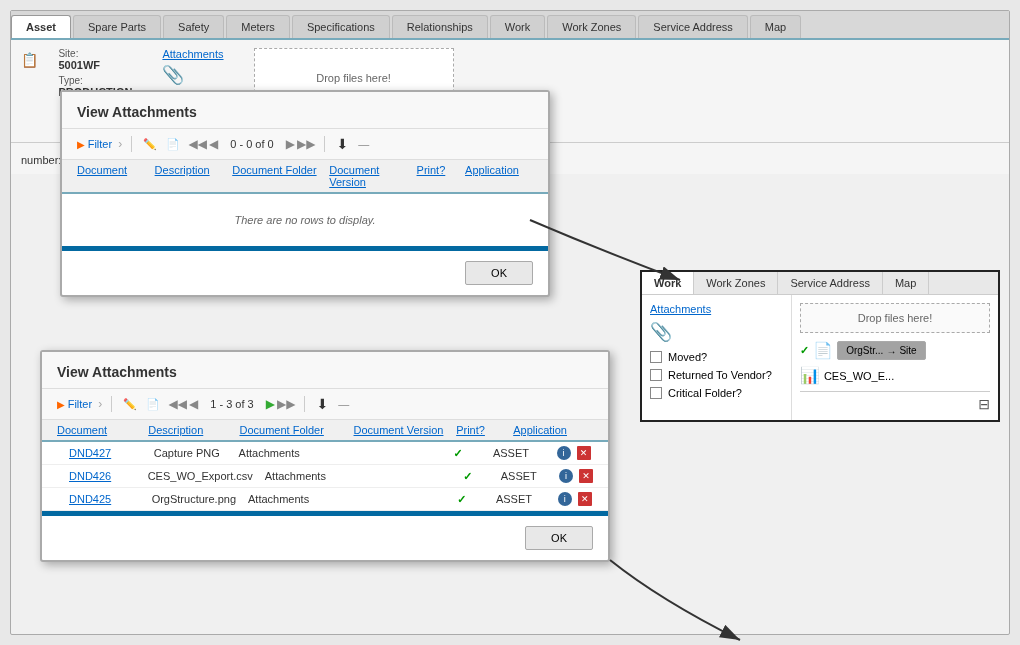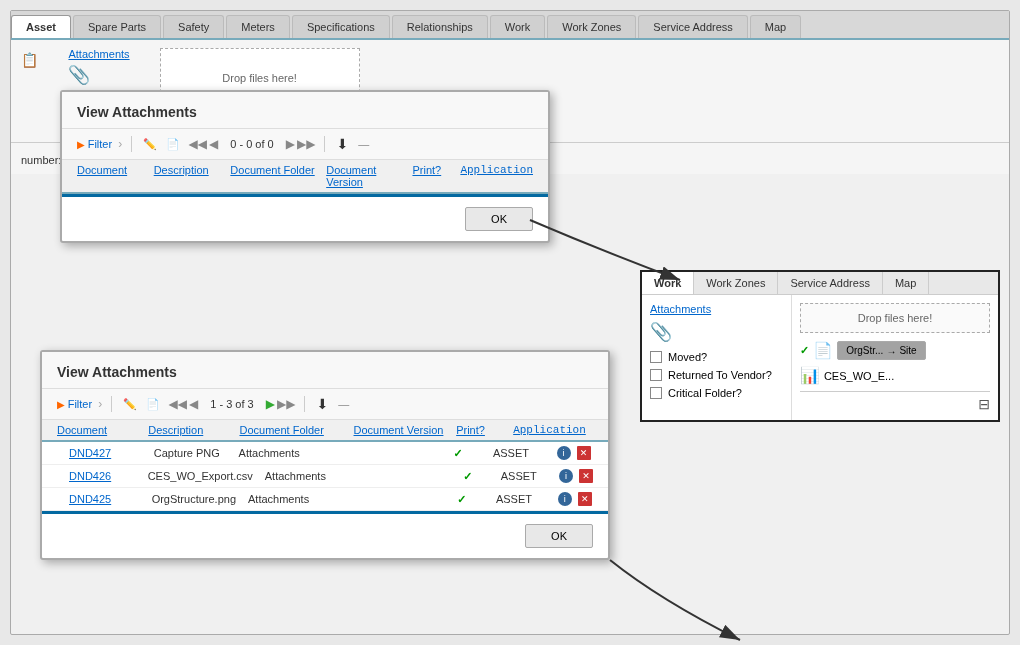--- a/index.html
+++ b/index.html
@@ -202,33 +202,33 @@
       color: #0066cc;
       text-decoration: underline;
       cursor: pointer;
       flex: 1;
     }
     .grid-col.doc { flex: 0.8; }
     .grid-col.desc { flex: 0.8; }
     .grid-col.folder { flex: 1; }
     .grid-col.version { flex: 0.9; }
     .grid-col.print { flex: 0.5; }
-    .grid-col.app { flex: 0.7; font-family: Liberation Mono, monospace; }
+    .grid-col.app { flex: 0.7; }
     .grid-empty {
       text-align: center;
       padding: 20px;
       color: #666;
       font-size: 11px;
       font-style: italic;
     }
     .dialog-footer {
       padding: 10px 15px;
       display: flex;
       justify-content: flex-end;
-      border-top: 3px solid #0369a1;
+      border-top: 5px solid #0369a1;
     }
     .ok-btn {
       padding: 5px 25px;
       border: 1px solid #aaa;
       background: #e8e8e8;
       cursor: pointer;
       font-size: 11px;
       border-radius: 2px;
     }
 
@@ -418,20 +418,26 @@
     <div class="tab">Specifications</div>
     <div class="tab">Relationships</div>
     <div class="tab">Work</div>
     <div class="tab">Work Zones</div>
     <div class="tab">Service Address</div>
     <div class="tab">Map</div>
   </div>
 
   <div class="top-form">
     <span style="font-size:14px; margin-top:4px; color:#666;">📋</span>
+    <div class="site-area">
+      <span class="field-label">Site:</span>
+      <span class="site-value">5001WF</span>
+      <span class="field-label" style="margin-top:4px;">Type:</span>
+      <span class="site-value">PRODUCTION</span>
+    </div>
     <div class="attachments-area">
       <span class="attachments-link">Attachments</span>
       <span style="font-size:18px;">📎</span>
       <span style="font-size:11px; color:#333;">Moved?</span>
       <span style="font-size:11px; color:#333;">To Vendor?</span>
       <span style="font-size:11px; color:#333;">asset?</span>
     </div>
     <div class="drop-zone">Drop files here!</div>
   </div>
 
@@ -470,20 +476,21 @@
   </div>
   <div class="dialog-grid">
     <div class="grid-header">
       <span class="grid-col doc">Document</span>
       <span class="grid-col desc">Description</span>
       <span class="grid-col folder">Document Folder</span>
       <span class="grid-col version">Document Version</span>
       <span class="grid-col print">Print?</span>
       <span class="grid-col app">Application</span>
     </div>
+    <div class="grid-empty">There are no rows to display.</div>
   </div>
   <div class="dialog-footer">
     <button class="ok-btn">OK</button>
   </div>
 </div>
 
 <div class="dialog-bottom">
   <div class="dialog-title">View Attachments</div>
   <div class="dialog-toolbar">
     <div class="filter-btn">

